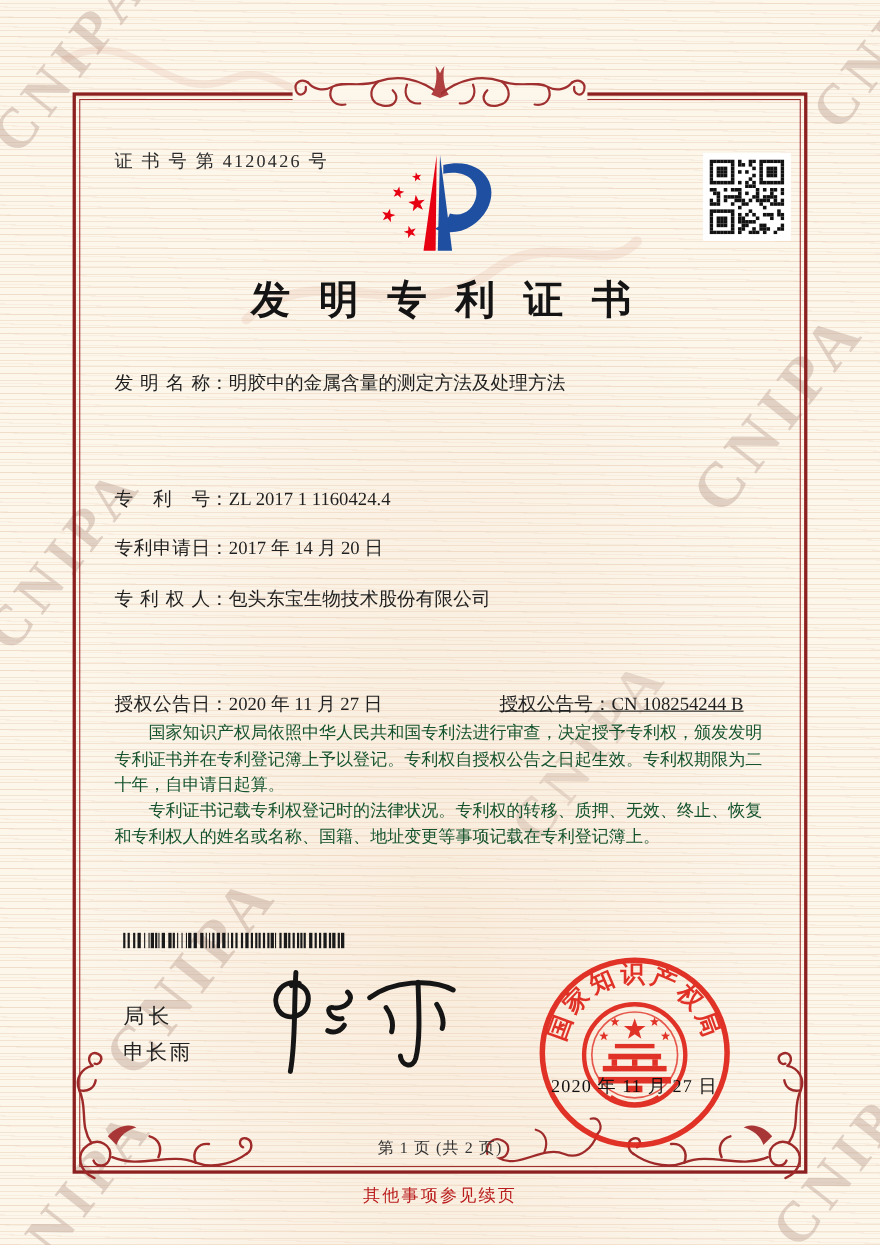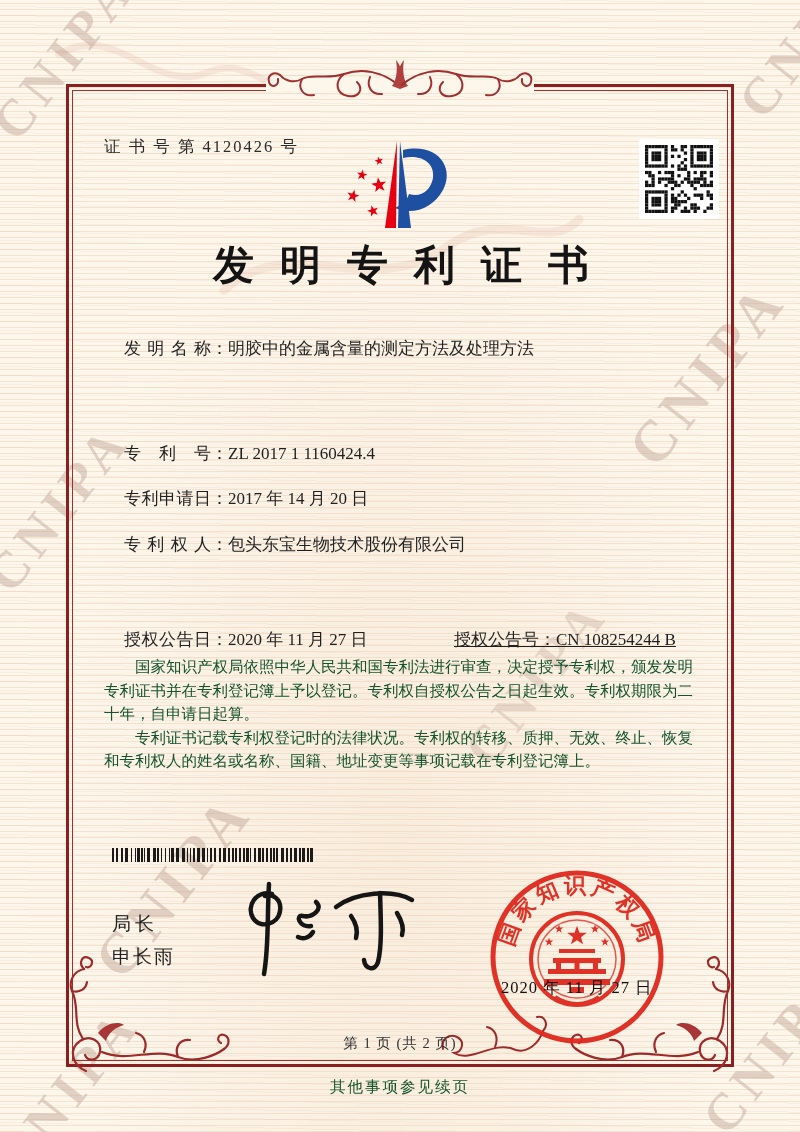--- a/index.html
+++ b/index.html
@@ -22,25 +22,25 @@
   .frame{position:absolute;left:66px;top:84px;right:66px;bottom:65px;
     border:3px solid #8c1f1f;z-index:2;}
   .frame::after{content:"";position:absolute;inset:3px;border:1px solid #a03030;}
 
   .orn{position:absolute;z-index:3;}
 
   .cert-no{position:absolute;left:104px;top:136px;font-size:16.5px;letter-spacing:2px;color:#2b2b2b;z-index:4;}
   .logo{position:absolute;left:333px;top:120px;z-index:4;}
   .qr-box{position:absolute;left:639px;top:139px;width:80px;height:80px;background:#fff;z-index:4;
     display:flex;align-items:center;justify-content:center;}
-  .title{position:absolute;top:238px;left:50%;transform:translateX(-50%);margin-left:14px;
-    font-size:41px;font-weight:600;letter-spacing:26px;white-space:nowrap;color:#141414;z-index:4;}
+  .title{position:absolute;top:249px;left:50%;transform:translateX(-50%);margin-left:14px;
+    font-size:36px;font-weight:600;letter-spacing:26px;white-space:nowrap;color:#141414;z-index:4;}
 
   .row{position:absolute;left:104px;font-size:17px;color:#1f1f1f;line-height:26px;z-index:4;}
-  .lbl{display:inline-block;width:87px;text-align:justify;text-align-last:justify;vertical-align:top;margin-left:20px;}
+  .lbl{display:inline-block;width:87px;text-align:justify;text-align-last:justify;vertical-align:top;}
   .colon{vertical-align:top;}
   .val{display:inline-block;vertical-align:top;white-space:pre-line;max-width:470px;}
   .grant2{position:absolute;left:350px;top:0;white-space:nowrap;text-decoration:underline;}
 
   .paras{position:absolute;left:104px;top:655px;width:594px;font-size:15.5px;line-height:23.5px;
     color:#14532d;z-index:4;}
   .paras p{margin:0;text-indent:2em;}
 
   .barcode{position:absolute;left:112px;top:848px;width:206px;height:14px;z-index:4;font-size:0;}
   .barcode i{display:inline-block;height:100%;background:#1a1a1a;}
@@ -49,21 +49,21 @@
   .officer-name{position:absolute;left:112px;top:944px;font-size:19px;letter-spacing:2px;color:#222;z-index:4;}
   .signature{position:absolute;left:232px;top:880px;z-index:4;}
 
   .seal{position:absolute;left:482px;top:862px;z-index:5;opacity:0.95;}
   .seal-date{position:absolute;left:501px;top:977px;width:170px;font-size:16.5px;letter-spacing:1px;
     color:#101010;z-index:6;white-space:nowrap;}
 
   .page-info{position:absolute;left:0;right:0;top:1034px;text-align:center;font-size:14.5px;
     letter-spacing:1px;color:#333;z-index:4;}
   .footer-note{position:absolute;left:0;right:0;top:1077px;text-align:center;font-size:15.5px;
-    letter-spacing:2px;color:#14532d;z-index:4;}
+    letter-spacing:2px;color:#b91c1c;z-index:4;}
 </style>
 </head>
 <body>
 
 <div class="page">
 
   <span class="watermark" style="left:-34px;top:26px">CNIPA</span>
   <span class="watermark" style="left:712px;top:4px">CNIPA</span>
   <span class="watermark" style="left:-40px;top:478px">CNIPA</span>
   <span class="watermark" style="left:600px;top:340px;font-size:58px">CNIPA</span>

